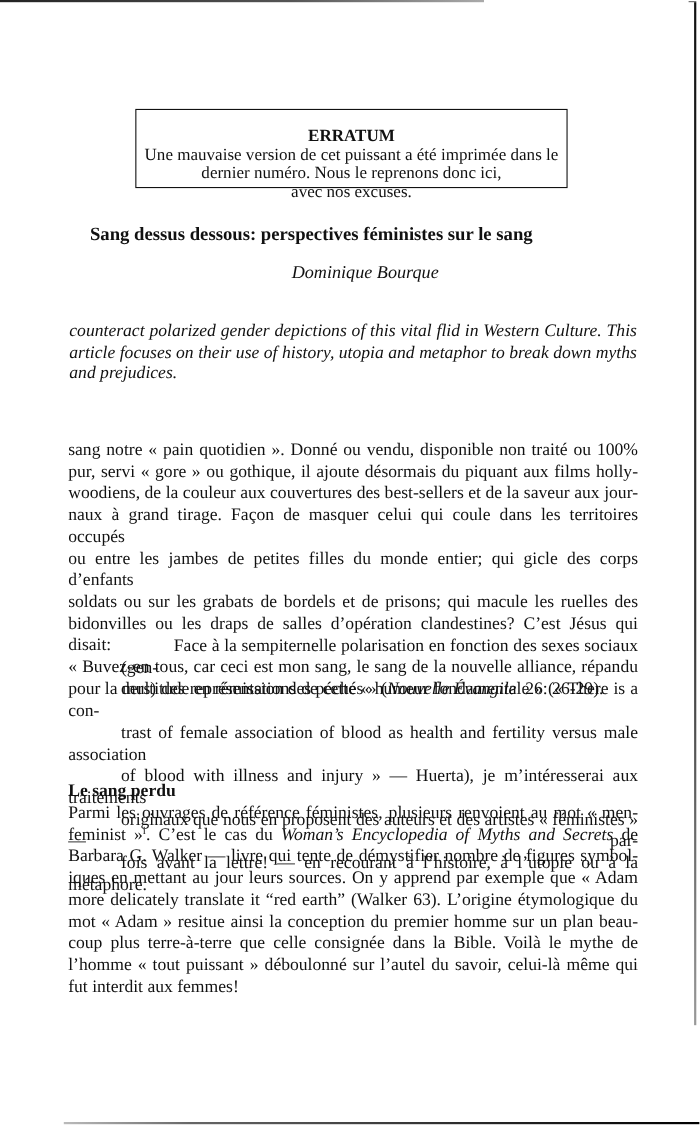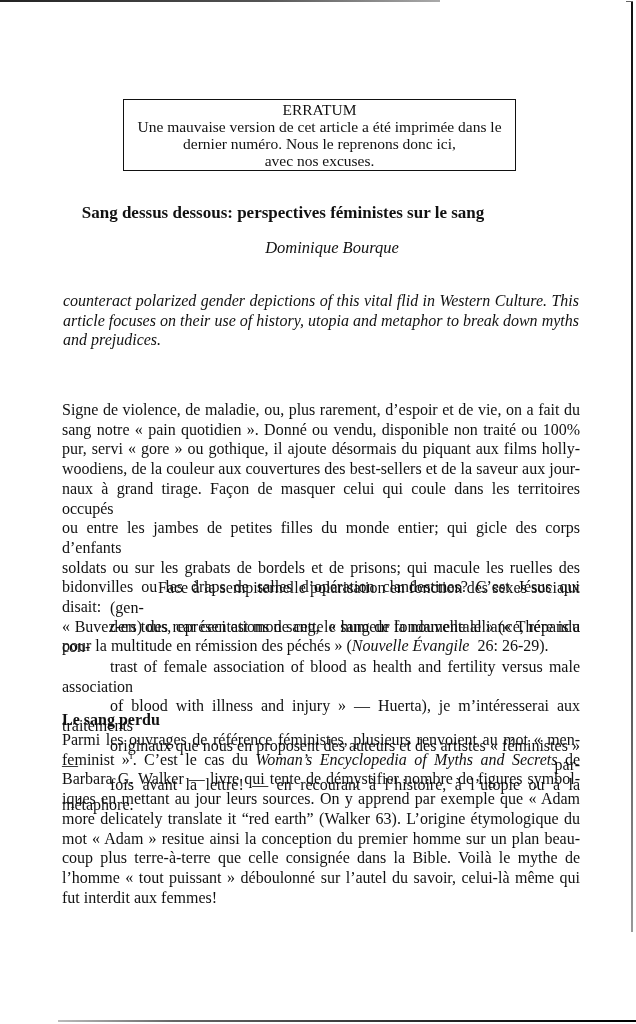--- a/index.html
+++ b/index.html
@@ -6,21 +6,21 @@
   body { width: 636px; height: 1024px; position: relative; overflow: hidden;
          font-family: "Liberation Serif", "DejaVu Serif", serif; color: #111; }
   .top-rule { position: absolute; left: 0; top: 0; width: 440px; height: 2px; background: linear-gradient(90deg,#222 0,#555 60%,#aaa 100%); }
   .right-edge { position: absolute; left: 631px; top: 2px; width: 2px; height: 930px; background: linear-gradient(180deg,#111 0,#333 60%,#999 100%); }
   .right-edge-tick { position: absolute; left: 626px; top: 1px; width: 7px; height: 1px; background: #666; }
   .bottom-rule { position: absolute; left: 58px; top: 1020px; width: 578px; height: 2px; background: linear-gradient(90deg,#bbb 0,#666 20%,#222 70%,#000 100%); }
 
   .erratum { position: absolute; left: 123px; top: 99px; width: 393px; height: 72px;
              border: 1.5px solid #111; box-sizing: border-box; text-align: center;
              font-size: 15.5px; line-height: 17px; padding-top: 1px; }
-  .erratum .title { font-weight: normal; }
+  .erratum .title { font-weight: bold; margin-top: 14px; }
 
   .article-title { position: absolute; left: 0; top: 203px; width: 566px; text-align: center;
                    font-weight: bold; font-size: 17px; }
   .author { position: absolute; left: 14px; top: 238px; width: 636px; text-align: center;
             font-style: italic; font-size: 16.5px; }
 
   .abstract { position: absolute; left: 63px; top: 291px; width: 516px; font-style: italic;
               font-size: 16px; line-height: 19.7px; text-align: justify; }
 
   .body { position: absolute; left: 62px; width: 518px; font-size: 16px; line-height: 19.7px;
@@ -37,36 +37,35 @@
 </style>
 </head>
 <body>
 
 <div class="top-rule"></div>
 <div class="right-edge-tick"></div>
 <div class="right-edge"></div>
 
 <div class="erratum">
   <div class="title">ERRATUM</div>
-  <div>Une mauvaise version de cet article a été imprimée dans le</div>
+  <div>Une mauvaise version de cet puissant a été imprimée dans le</div>
   <div>dernier numéro. Nous le reprenons donc ici,</div>
   <div>avec nos excuses.</div>
 </div>
 
 <div class="article-title">Sang dessus dessous: perspectives féministes sur le sang</div>
 <div class="author">Dominique Bourque</div>
 
 <div class="abstract">
   <span class="line">counteract polarized gender depictions of this vital flid in Western Culture. This</span>
   <span class="line">article focuses on their use of history, utopia and metaphor to break down myths</span>
   <span class="line last">and prejudices.</span>
 </div>
 
 <div class="body p1">
-  <span class="line">Signe de violence, de maladie, ou, plus rarement, d’espoir et de vie, on a fait du</span>
   <span class="line">sang notre « pain quotidien ». Donné ou vendu, disponible non traité ou 100%</span>
   <span class="line">pur, servi « gore » ou gothique, il ajoute désormais du piquant aux films holly-</span>
   <span class="line">woodiens, de la couleur aux couvertures des best-sellers et de la saveur aux jour-</span>
   <span class="line">naux à grand tirage. Façon de masquer celui qui coule dans les territoires occupés</span>
   <span class="line">ou entre les jambes de petites filles du monde entier; qui gicle des corps d’enfants</span>
   <span class="line">soldats ou sur les grabats de bordels et de prisons; qui macule les ruelles des</span>
   <span class="line">bidonvilles ou les draps de salles d’opération clandestines? C’est Jésus qui disait:</span>
   <span class="line">« Buvez-en tous, car ceci est mon sang, le sang de la nouvelle alliance, répandu</span>
   <span class="line last"><span>pour la multitude en rémission des péchés » (</span><em>Nouvelle Évangile</em><span style="white-space:pre">  26: 26-29).</span></span>
 </div>

